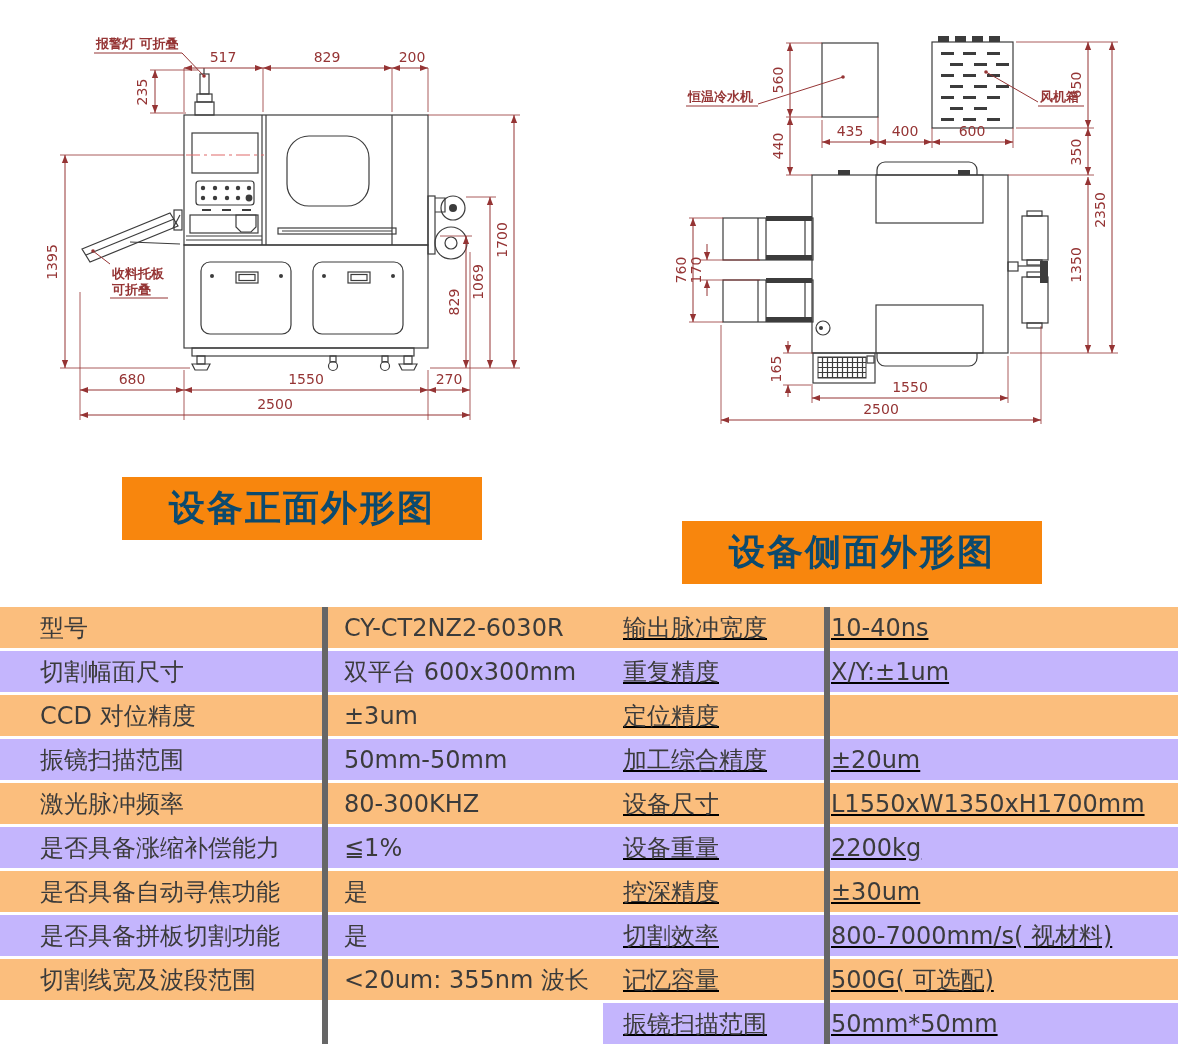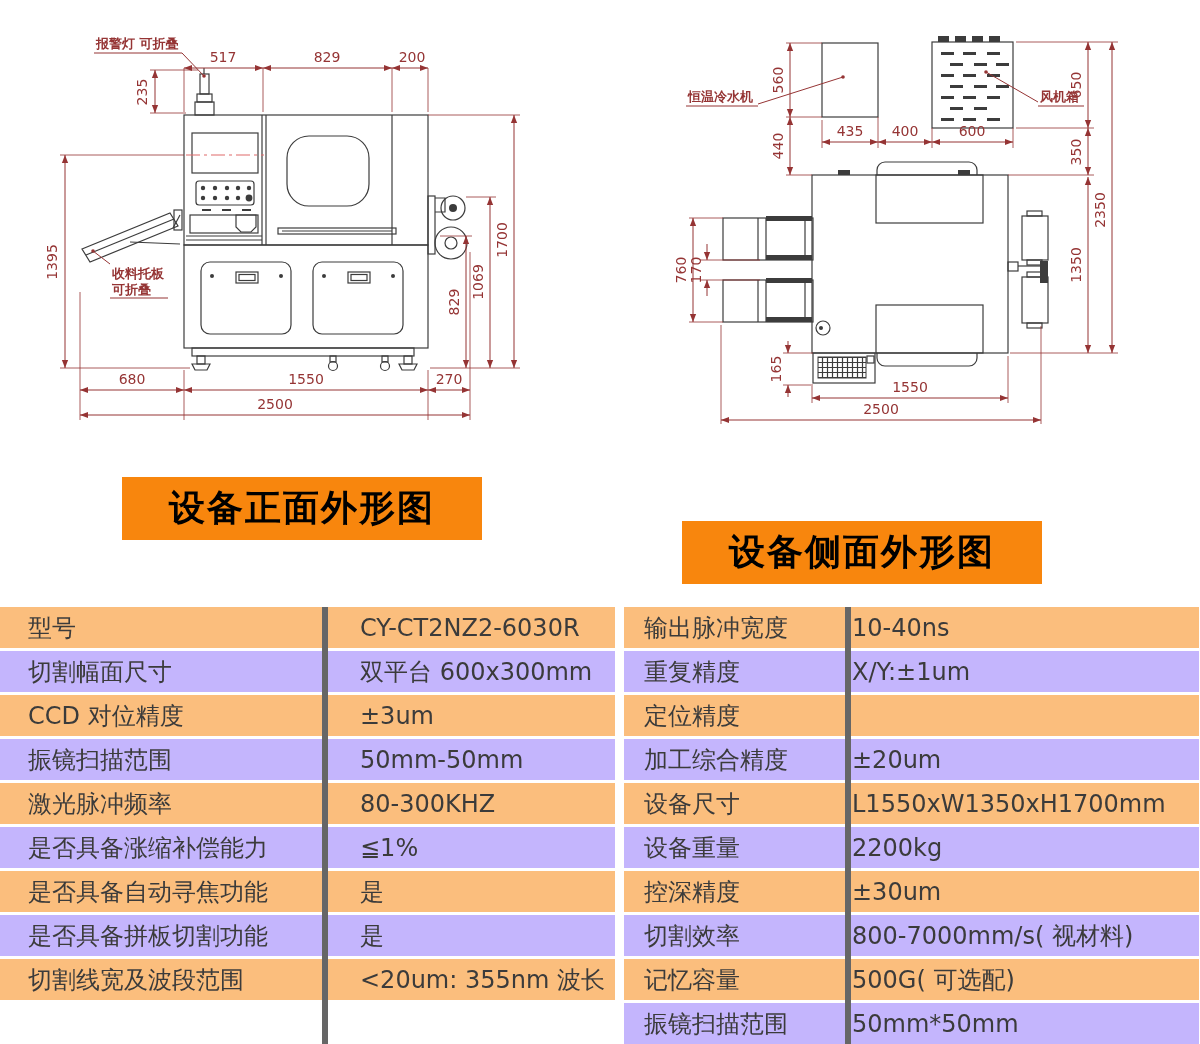--- a/index.html
+++ b/index.html
@@ -12,34 +12,34 @@
   .mach   { stroke:#3c3c3c; fill:none; stroke-width:1.2; }
   .machf  { fill:#3c3c3c; stroke:none; }
   .dimln  { stroke:#953434; stroke-width:1; fill:none; }
   .ext    { stroke:#953434; stroke-width:0.8; fill:none; }
   .redcl  { stroke:#e06a6a; stroke-width:1.2; }
   text.dim { fill:#953434; font-size:14px; font-family:"DejaVu Sans", sans-serif; }
   text.cn  { fill:#953434; font-size:13px; font-weight:bold; font-family:"DejaVu Sans", sans-serif; }
   
   .banner {
     position:absolute; top:477px; width:360px; height:63px;
-    background:#F8860D; color:#000000; font-size:36px; font-weight:bold;
+    background:#F8860D; color:#0c4a6e; font-size:36px; font-weight:bold;
     display:flex; align-items:center; justify-content:center; letter-spacing:2px;
   }
   .banner-left  { left:122px; }
   .banner-right { left:682px;margin-top:44px; }
   
   .spec-table { position:absolute; top:607px; height:437px; }
   .t-left  { left:0;     width:615px; }
-  .t-right { left:624px; width:575px; }
+  .t-right { left:603px; width:575px;text-decoration:underline; }
   .row { display:flex; height:41px; margin-bottom:3px; background:#c4b5fd; align-items:stretch; }
   .row:nth-child(odd) { background:#FBBE7D; }
   .cell { display:flex; align-items:center; font-size:24px; color:#3b3b3b; white-space:nowrap; overflow:hidden; }
-  .t-left  .cell-label { width:322px; padding-left:28px; box-sizing:border-box; }
-  .t-left  .cell-value { flex:1; padding-left:38px; }
+  .t-left  .cell-label { width:322px; padding-left:40px; box-sizing:border-box; }
+  .t-left  .cell-value { flex:1; padding-left:22px; }
   .t-right .cell-label { width:221px; padding-left:20px; box-sizing:border-box; }
   .t-right .cell-value { flex:1; padding-left:7px; }
   .divider { position:absolute; top:0; width:6px; height:437px; background:#666666; }
   .t-left  .divider { left:322px; }
   .t-right .divider { left:221px; }
 </style>
 </head>
 <body>
 
 <div class="page">

